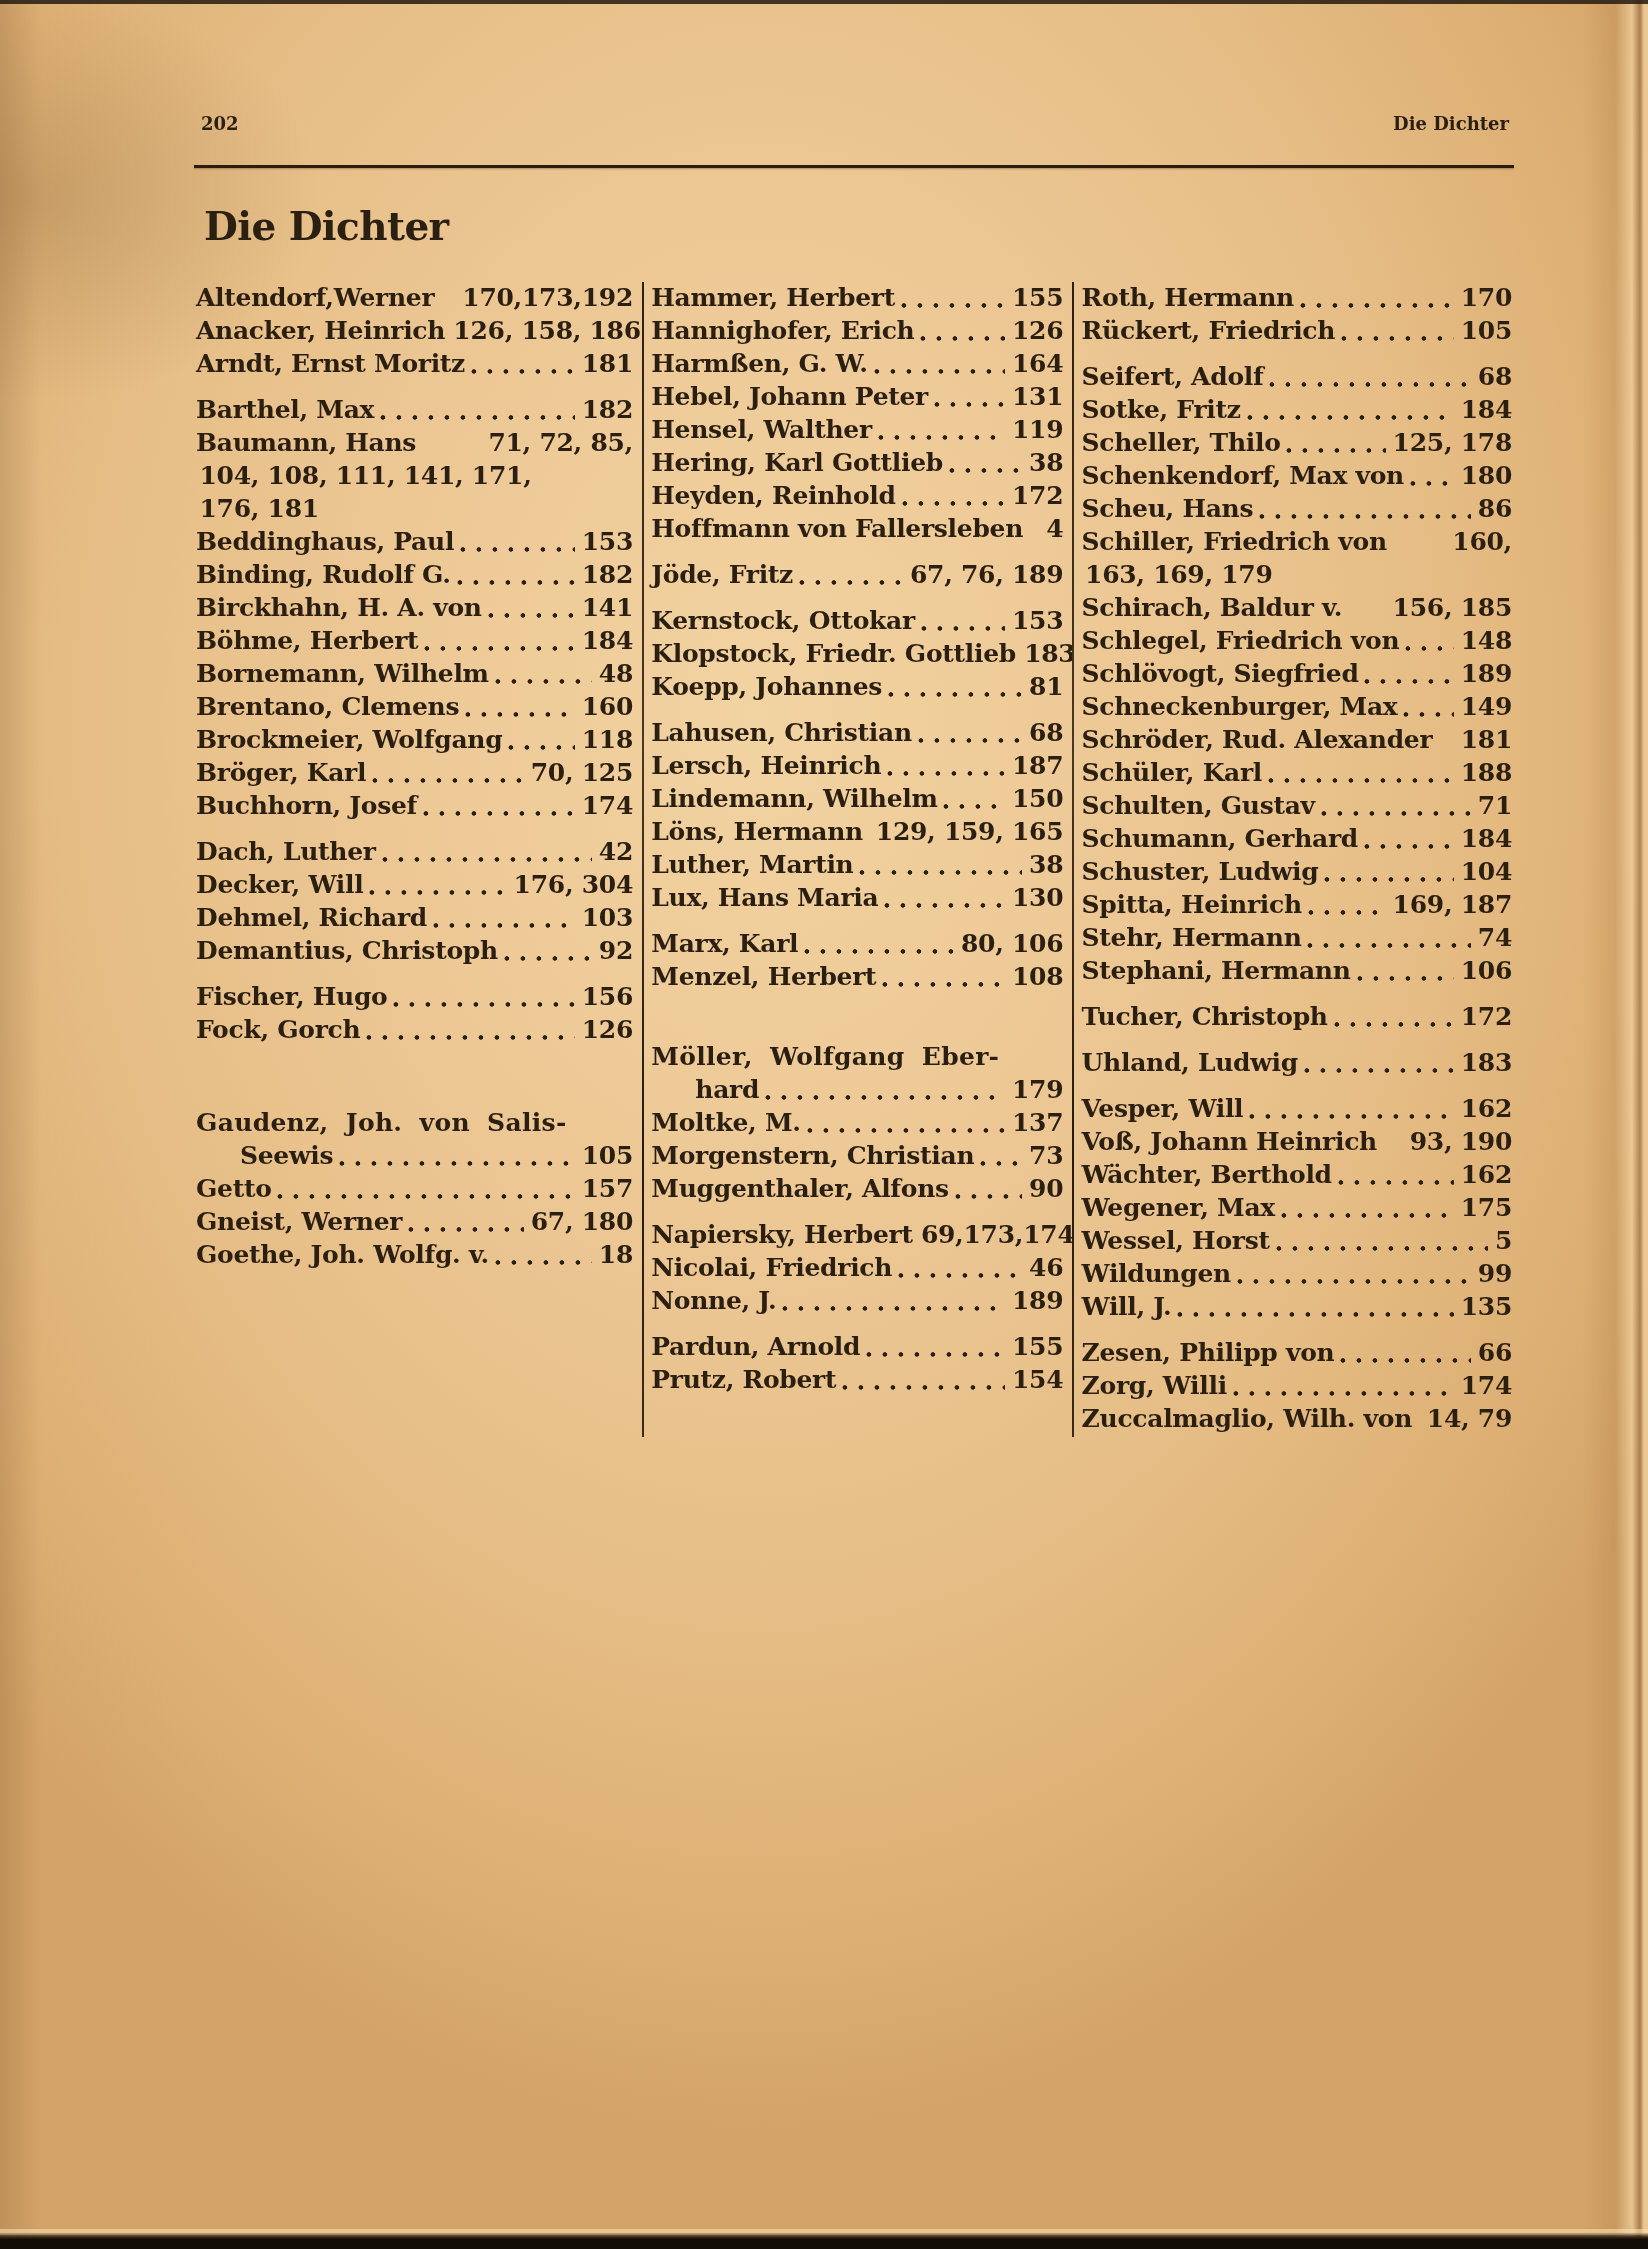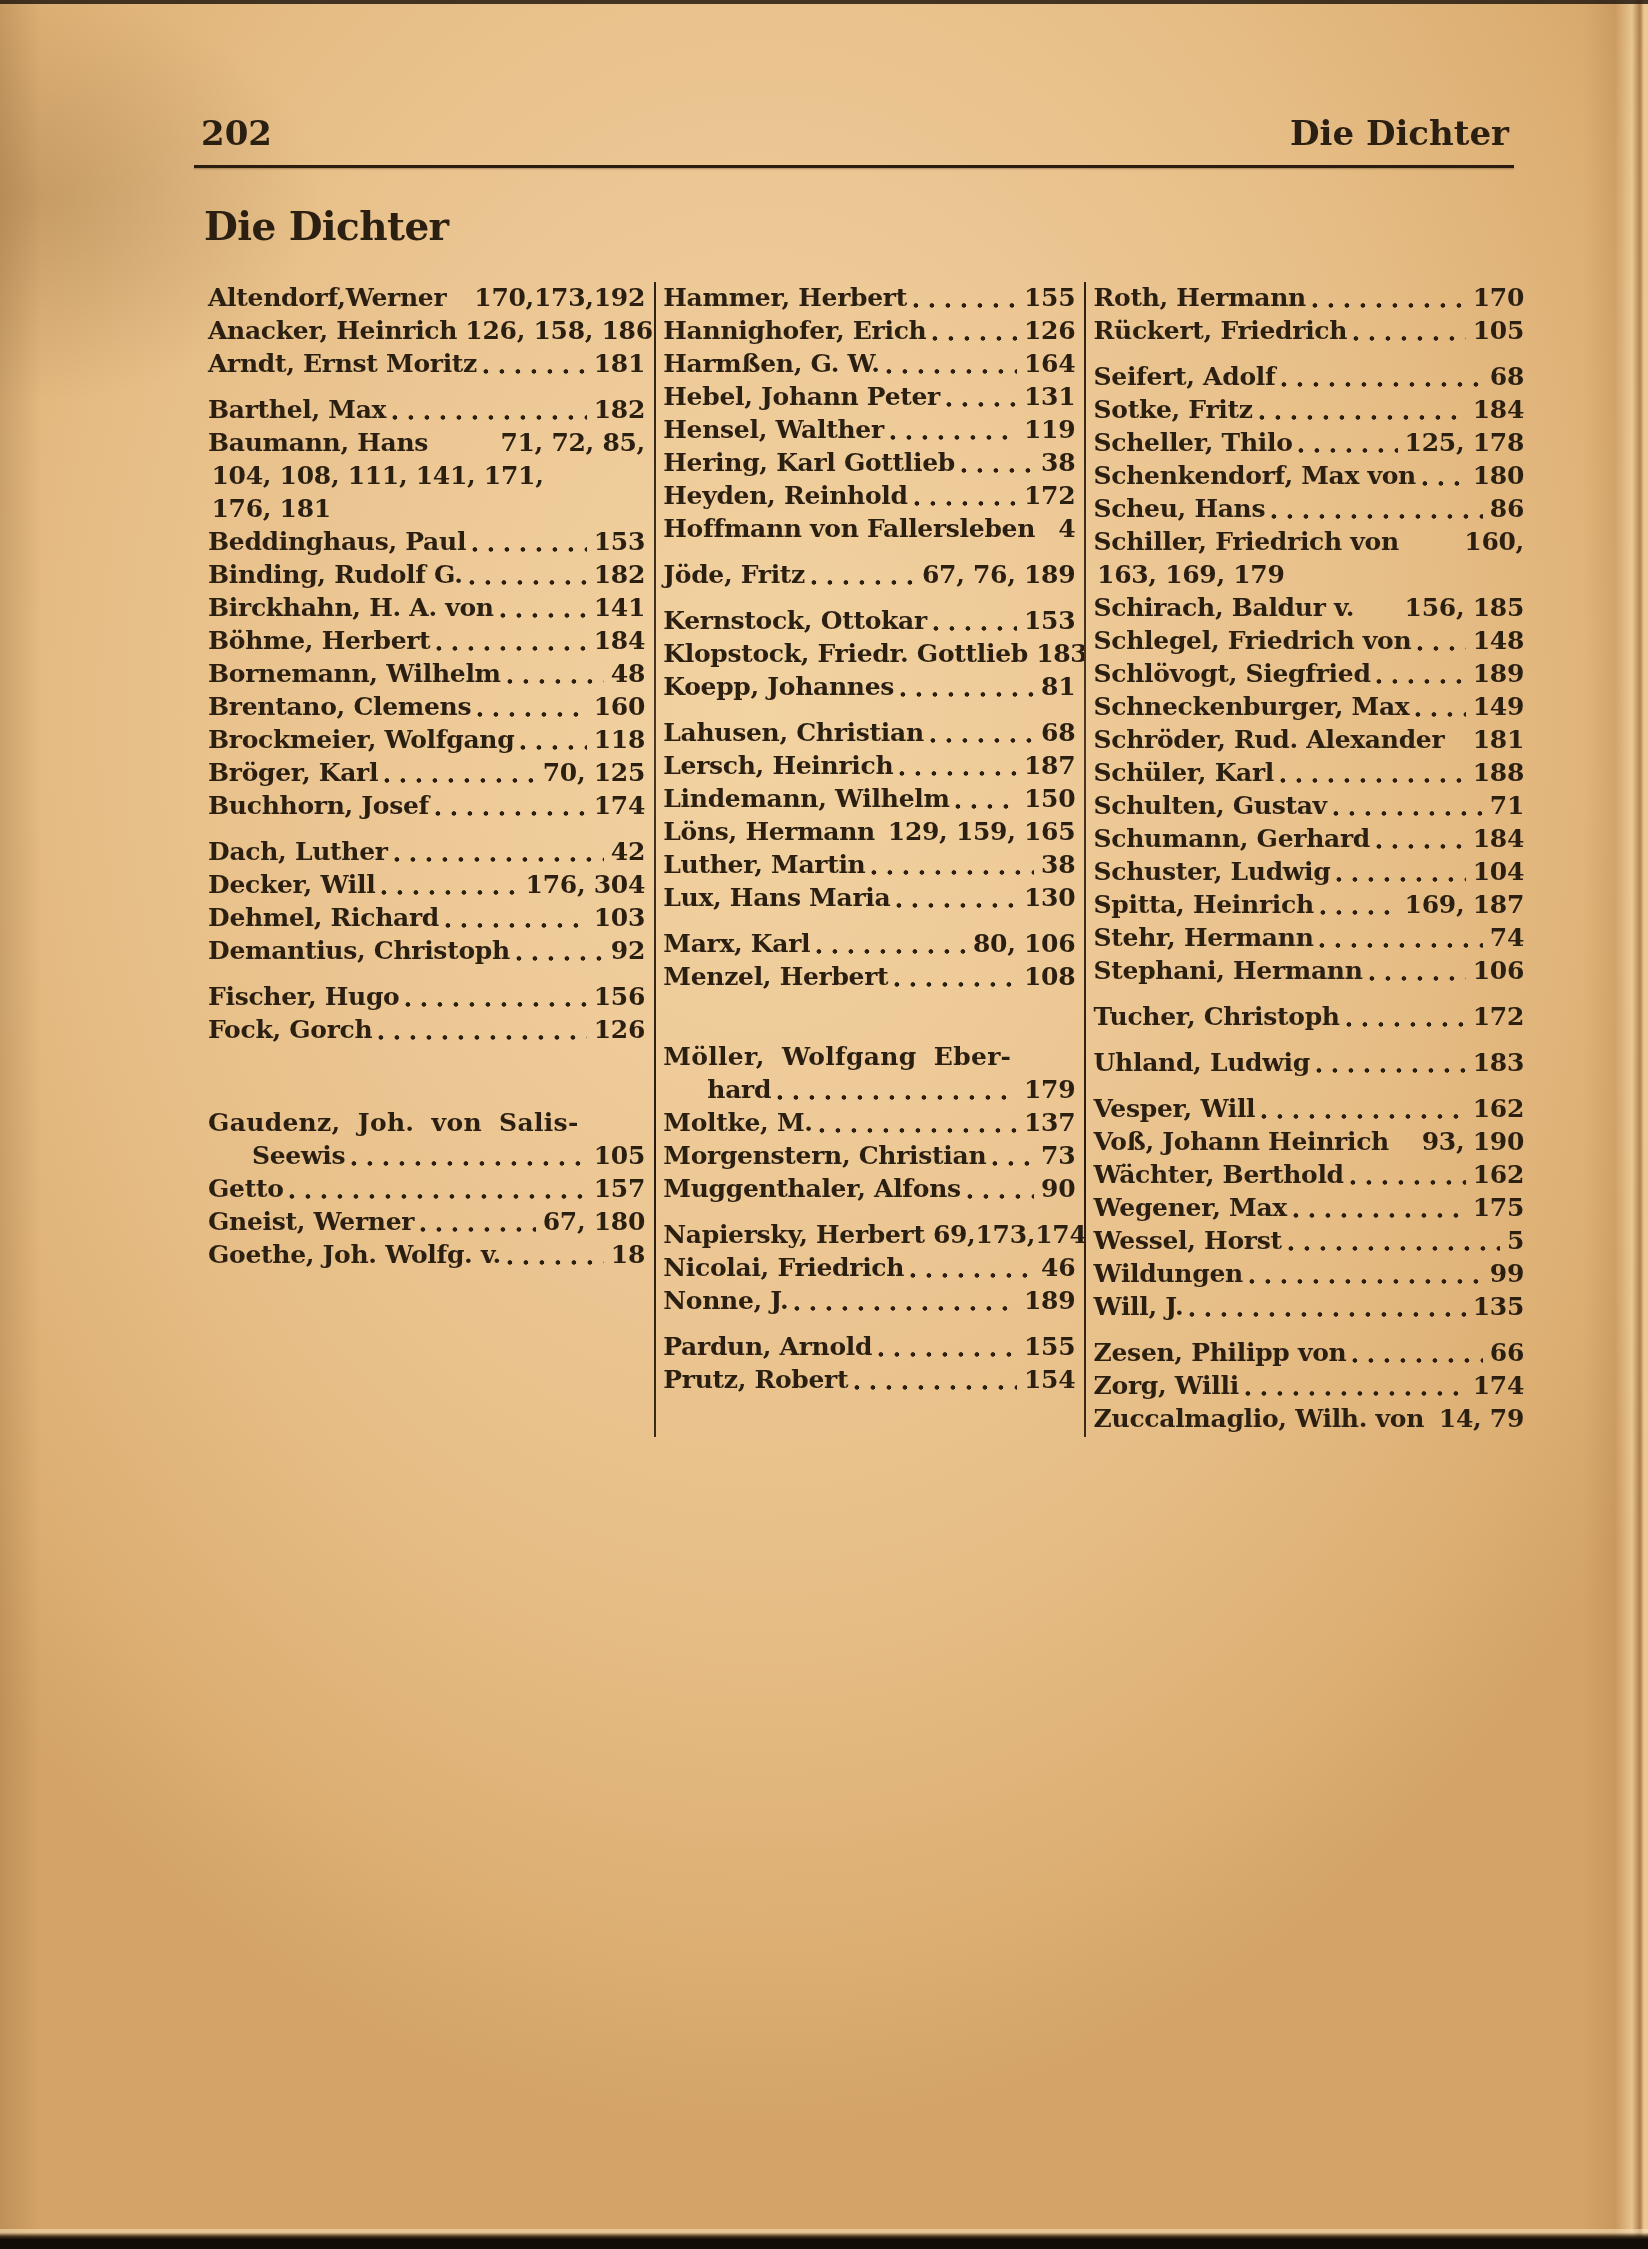--- a/index.html
+++ b/index.html
@@ -19,28 +19,28 @@
   .edge-bottom-light{position:absolute;left:0;bottom:15.3px;right:0;height:5.9px;background:rgba(250,228,185,.55);filter:blur(0.6px);}
   .edge-right{position:absolute;top:0;bottom:0;right:0;width:65px;
     background:linear-gradient(to right,rgba(150,100,50,0) 0,rgba(150,100,50,.18) 32px,rgba(244,216,170,.6) 49px,rgba(120,78,36,.45) 57px,rgba(236,199,148,1) 61px);}
   .corner-shade{position:absolute;left:0;top:0;width:530px;height:706px;
     background:radial-gradient(ellipse 412px 294px at 6% 28%,rgba(130,90,45,.28),rgba(130,90,45,0) 70%);}
   .gutter-shade{position:absolute;left:0;top:0;bottom:0;width:41px;
     background:linear-gradient(to right,rgba(120,80,40,.22),rgba(120,80,40,0));}
 
   
   .hdr{position:absolute;left:201px;top:113px;width:1308px;display:flex;justify-content:space-between;
-    font-size:34px;font-weight:700;letter-spacing:0px;}
+    font-size:18px;font-weight:700;letter-spacing:0px;}
   .rule{position:absolute;left:194px;top:165px;width:1320px;height:2.9px;
     background:linear-gradient(90deg,#3022133 0,#352617 2%,#1f1509 30%,#40301c 55%,#241910 80%,#3a2a19 100%);
     background-color:#2a1d10;box-shadow:0 1.2px 1.2px rgba(90,60,30,.35);}
   .title{position:absolute;left:204px;top:203px;font-size:39px;font-weight:700;letter-spacing:-0.6px;}
 
   
-  .cols{position:absolute;left:208px;top:281px;width:1316px;display:flex;align-items:flex-start;}
+  .cols{position:absolute;left:196px;top:281px;width:1316px;display:flex;align-items:flex-start;}
   .col{font-size:25px;line-height:33px;font-weight:700;letter-spacing:-0.3px;}
   .col1{width:437px;}
   .col2{width:412px;}
   .col3{width:432px;}
   .vsep{width:1.8px;height:1155px;background:linear-gradient(#2c2012,#4a3724 40%,#241a0e 75%,#3a2a19);margin:1.2px 7.7px 0 8.8px;flex:none;}
 
   .group{margin:0;}
   .group + .group{margin-top:13px;}
 
   .line{display:flex;align-items:stretch;white-space:nowrap;}

